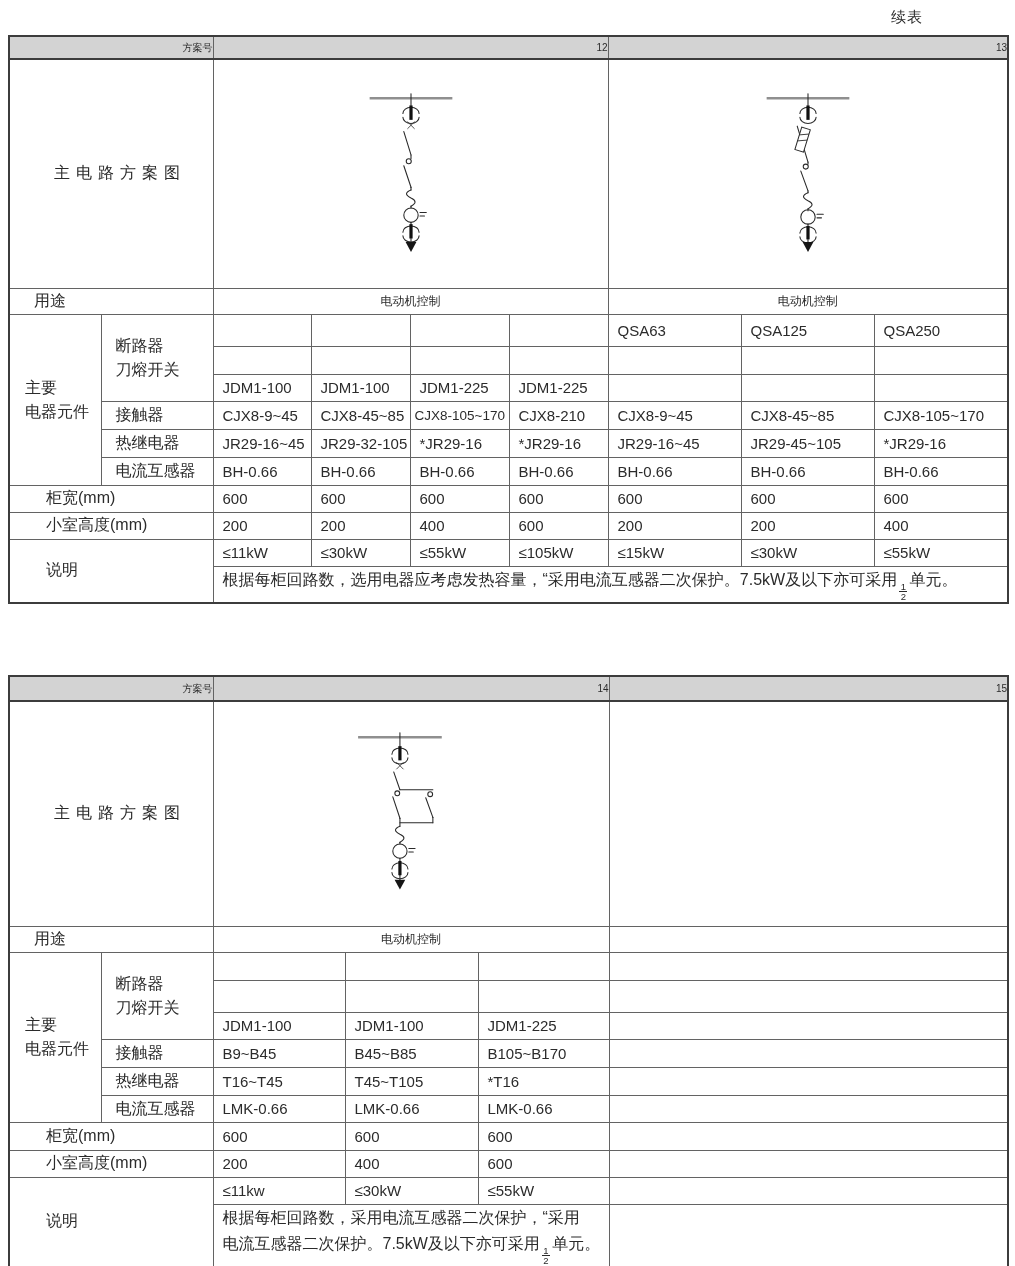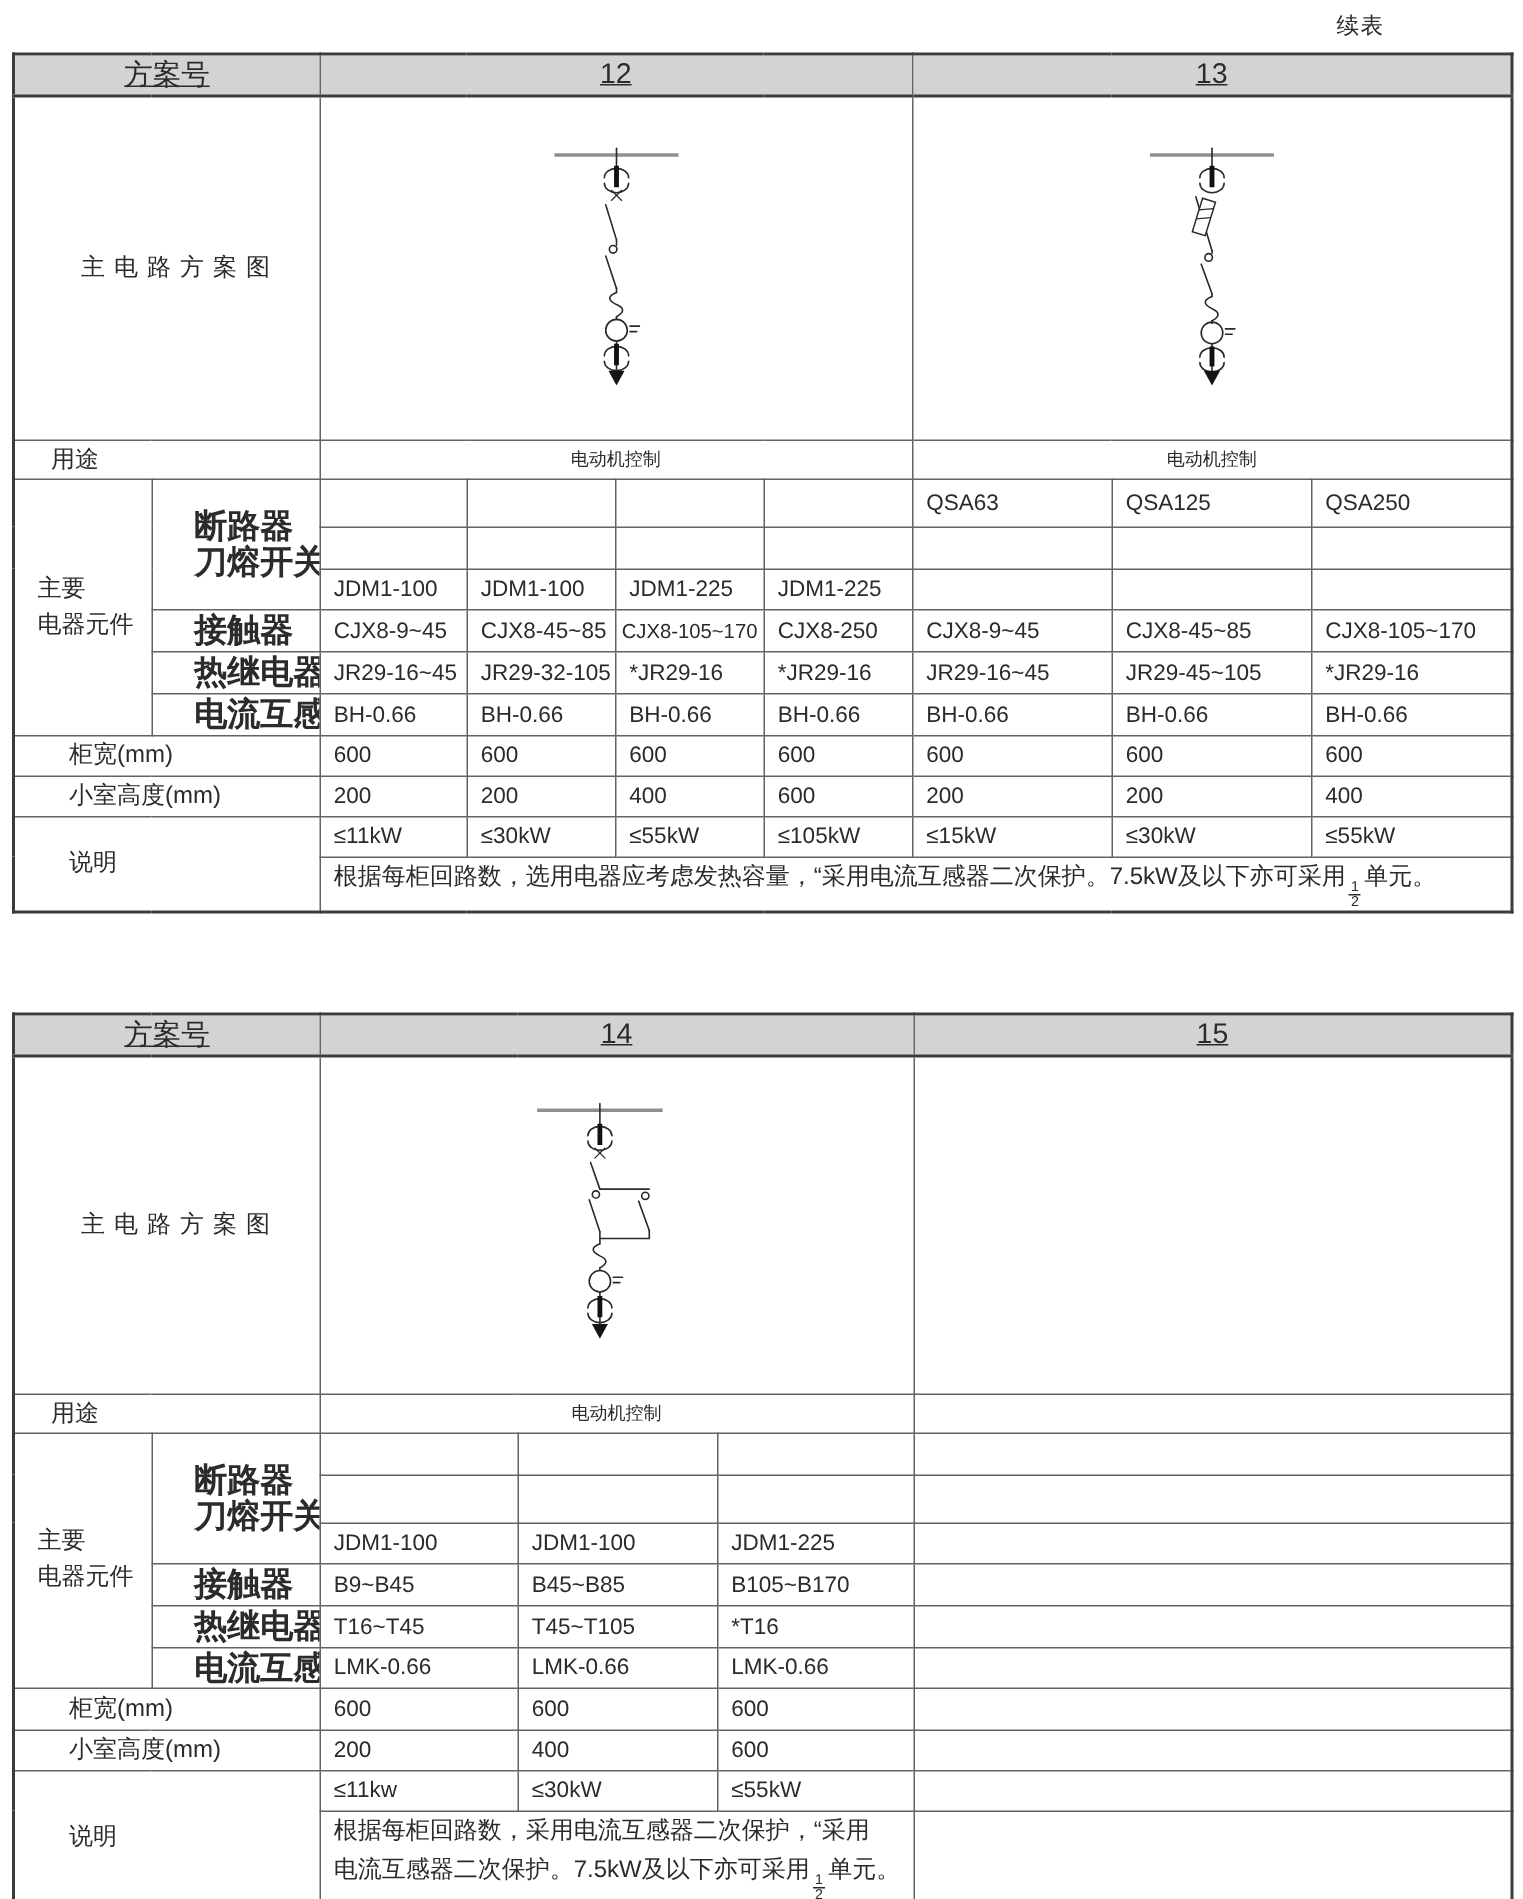--- a/index.html
+++ b/index.html
@@ -14,29 +14,29 @@
     border:2px solid #3c3c3c;
   }
   #t1 { top:35px;  width:999px; }
   #t2 { top:675px; width:999px; }
 
   td {
     border:1px solid #636363; padding:0 0 0 9px; font-size:15px;
     vertical-align:middle; overflow:hidden; white-space:nowrap;
   }
   tr.hdr td {
-    background:#d3d3d3; text-align:center; padding:0;
-    font-size:19px; border-bottom:2px solid #3c3c3c;text-decoration:underline;
+    background:#d3d3d3; text-align:right; padding:0;
+    font-size:10px; border-bottom:2px solid #3c3c3c;
   }
   td.c   { text-align:center; padding:0; }
   td.lab { font-size:12px; }
   td.ind { padding-left:36px; font-size:16px; }
   td.ind2{ padding-left:24px; font-size:16px; }
   td.diaglab { padding-left:44px; font-size:16px; letter-spacing:6px; }
-  td.l2  { padding-left:28px; font-size:22px; line-height:24px;font-weight:bold; }
+  td.l2  { padding-left:14px; font-size:16px; line-height:24px; }
   td.l1  { padding-left:15px; font-size:16px; line-height:24px; }
   td.tight { font-size:13.5px; padding-left:4px; }
   td.note { font-size:16px; line-height:26px; }
   td.diag { text-align:center; padding:0; }
 
   .frac { display:inline-flex; flex-direction:column; align-items:center;
           vertical-align:-5px; line-height:1.05; font-size:9.5px; margin:0 2px; }
   .frac .fn { border-bottom:1px solid #2b2b2b; padding:0 1.5px; }
 
   
@@ -164,21 +164,21 @@
       <td>JDM1-225</td>
       <td></td>
       <td></td>
       <td></td>
     </tr>
     <tr style="height:28px">
       <td class="l2">接触器</td>
       <td>CJX8-9~45</td>
       <td>CJX8-45~85</td>
       <td class="tight">CJX8-105~170</td>
-      <td>CJX8-250</td>
+      <td>CJX8-210</td>
       <td>CJX8-9~45</td>
       <td>CJX8-45~85</td>
       <td>CJX8-105~170</td>
     </tr>
     <tr style="height:28px">
       <td class="l2">热继电器</td>
       <td>JR29-16~45</td>
       <td>JR29-32-105</td>
       <td>*JR29-16</td>
       <td>*JR29-16</td>

